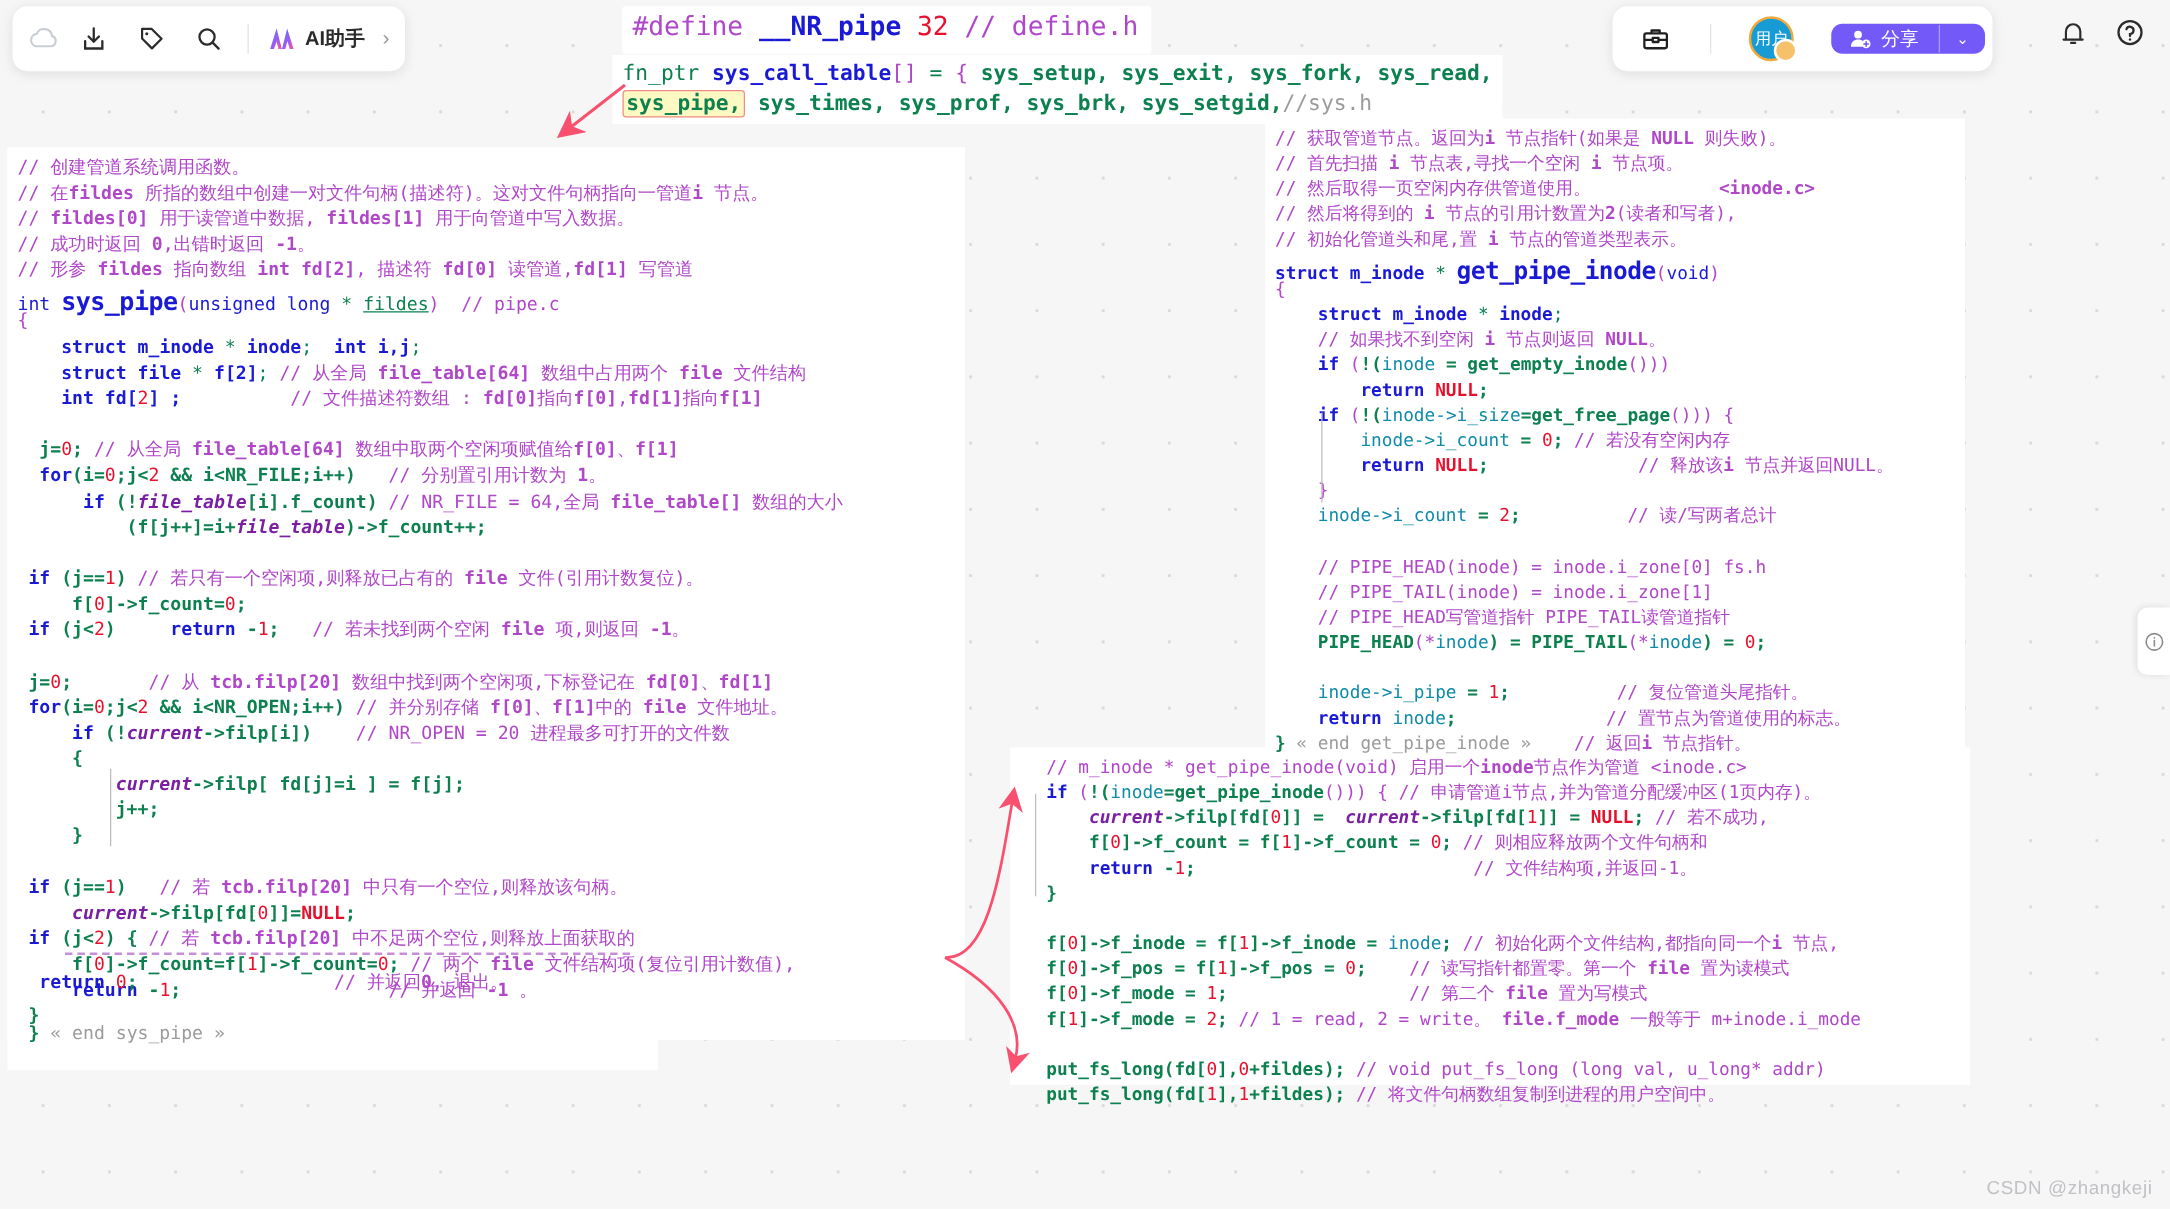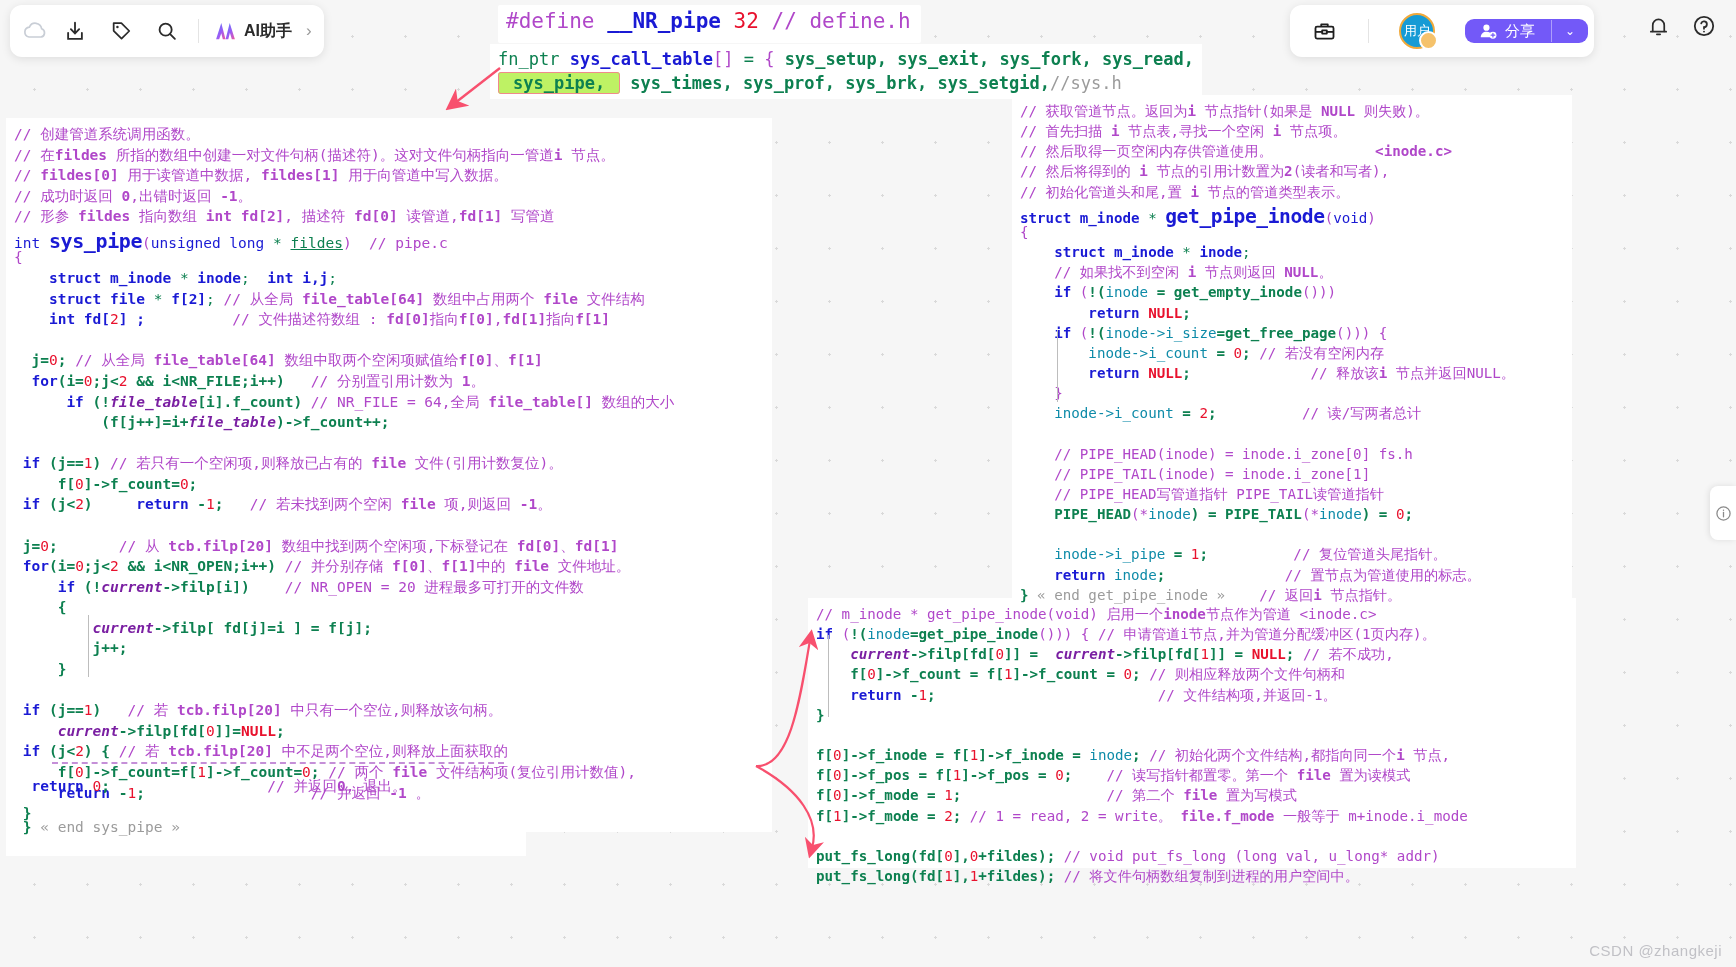--- a/index.html
+++ b/index.html
@@ -132,22 +132,22 @@
   }
   #card-table {
     left: 490px; top: 44px;
     padding: 3px 8px 4px 8px;
     font-size: 17px;
     line-height: 1.52;
   }
   .inline-box {
     border: 1.6px solid #f08b8b;
     border-radius: 3px;
-    background: #bef264;
-    padding: 0 14px;
+    background: #fef9c3;
+    padding: 0 2px;
   }
   #card-main {
     left: 6px; top: 118px;
     width: 766px;
     padding: 6px 8px 8px 8px;
     font-size: 14.5px;
     line-height: 1.47;
   }
   #card-ret {
     left: 6px; top: 770px;
@@ -158,21 +158,21 @@
     background: transparent;
   }
   #card-inode {
     left: 1012px; top: 95px;
     width: 560px;
     padding: 6px 8px 8px 8px;
     font-size: 14.2px;
     line-height: 1.49;
   }
   #card-bottom {
-    left: 808px; top: 598px;
+    left: 829px; top: 598px;
     width: 768px;
     padding: 6px 8px 8px 8px;
     font-size: 14.2px;
     line-height: 1.49;
     background: transparent;
   }
   #card-main-white, #card-inode-white, #card-bottom-white, #card-ret-white {
     position:absolute; background:#fff; z-index: 5;
   }
   .dash-sep {

